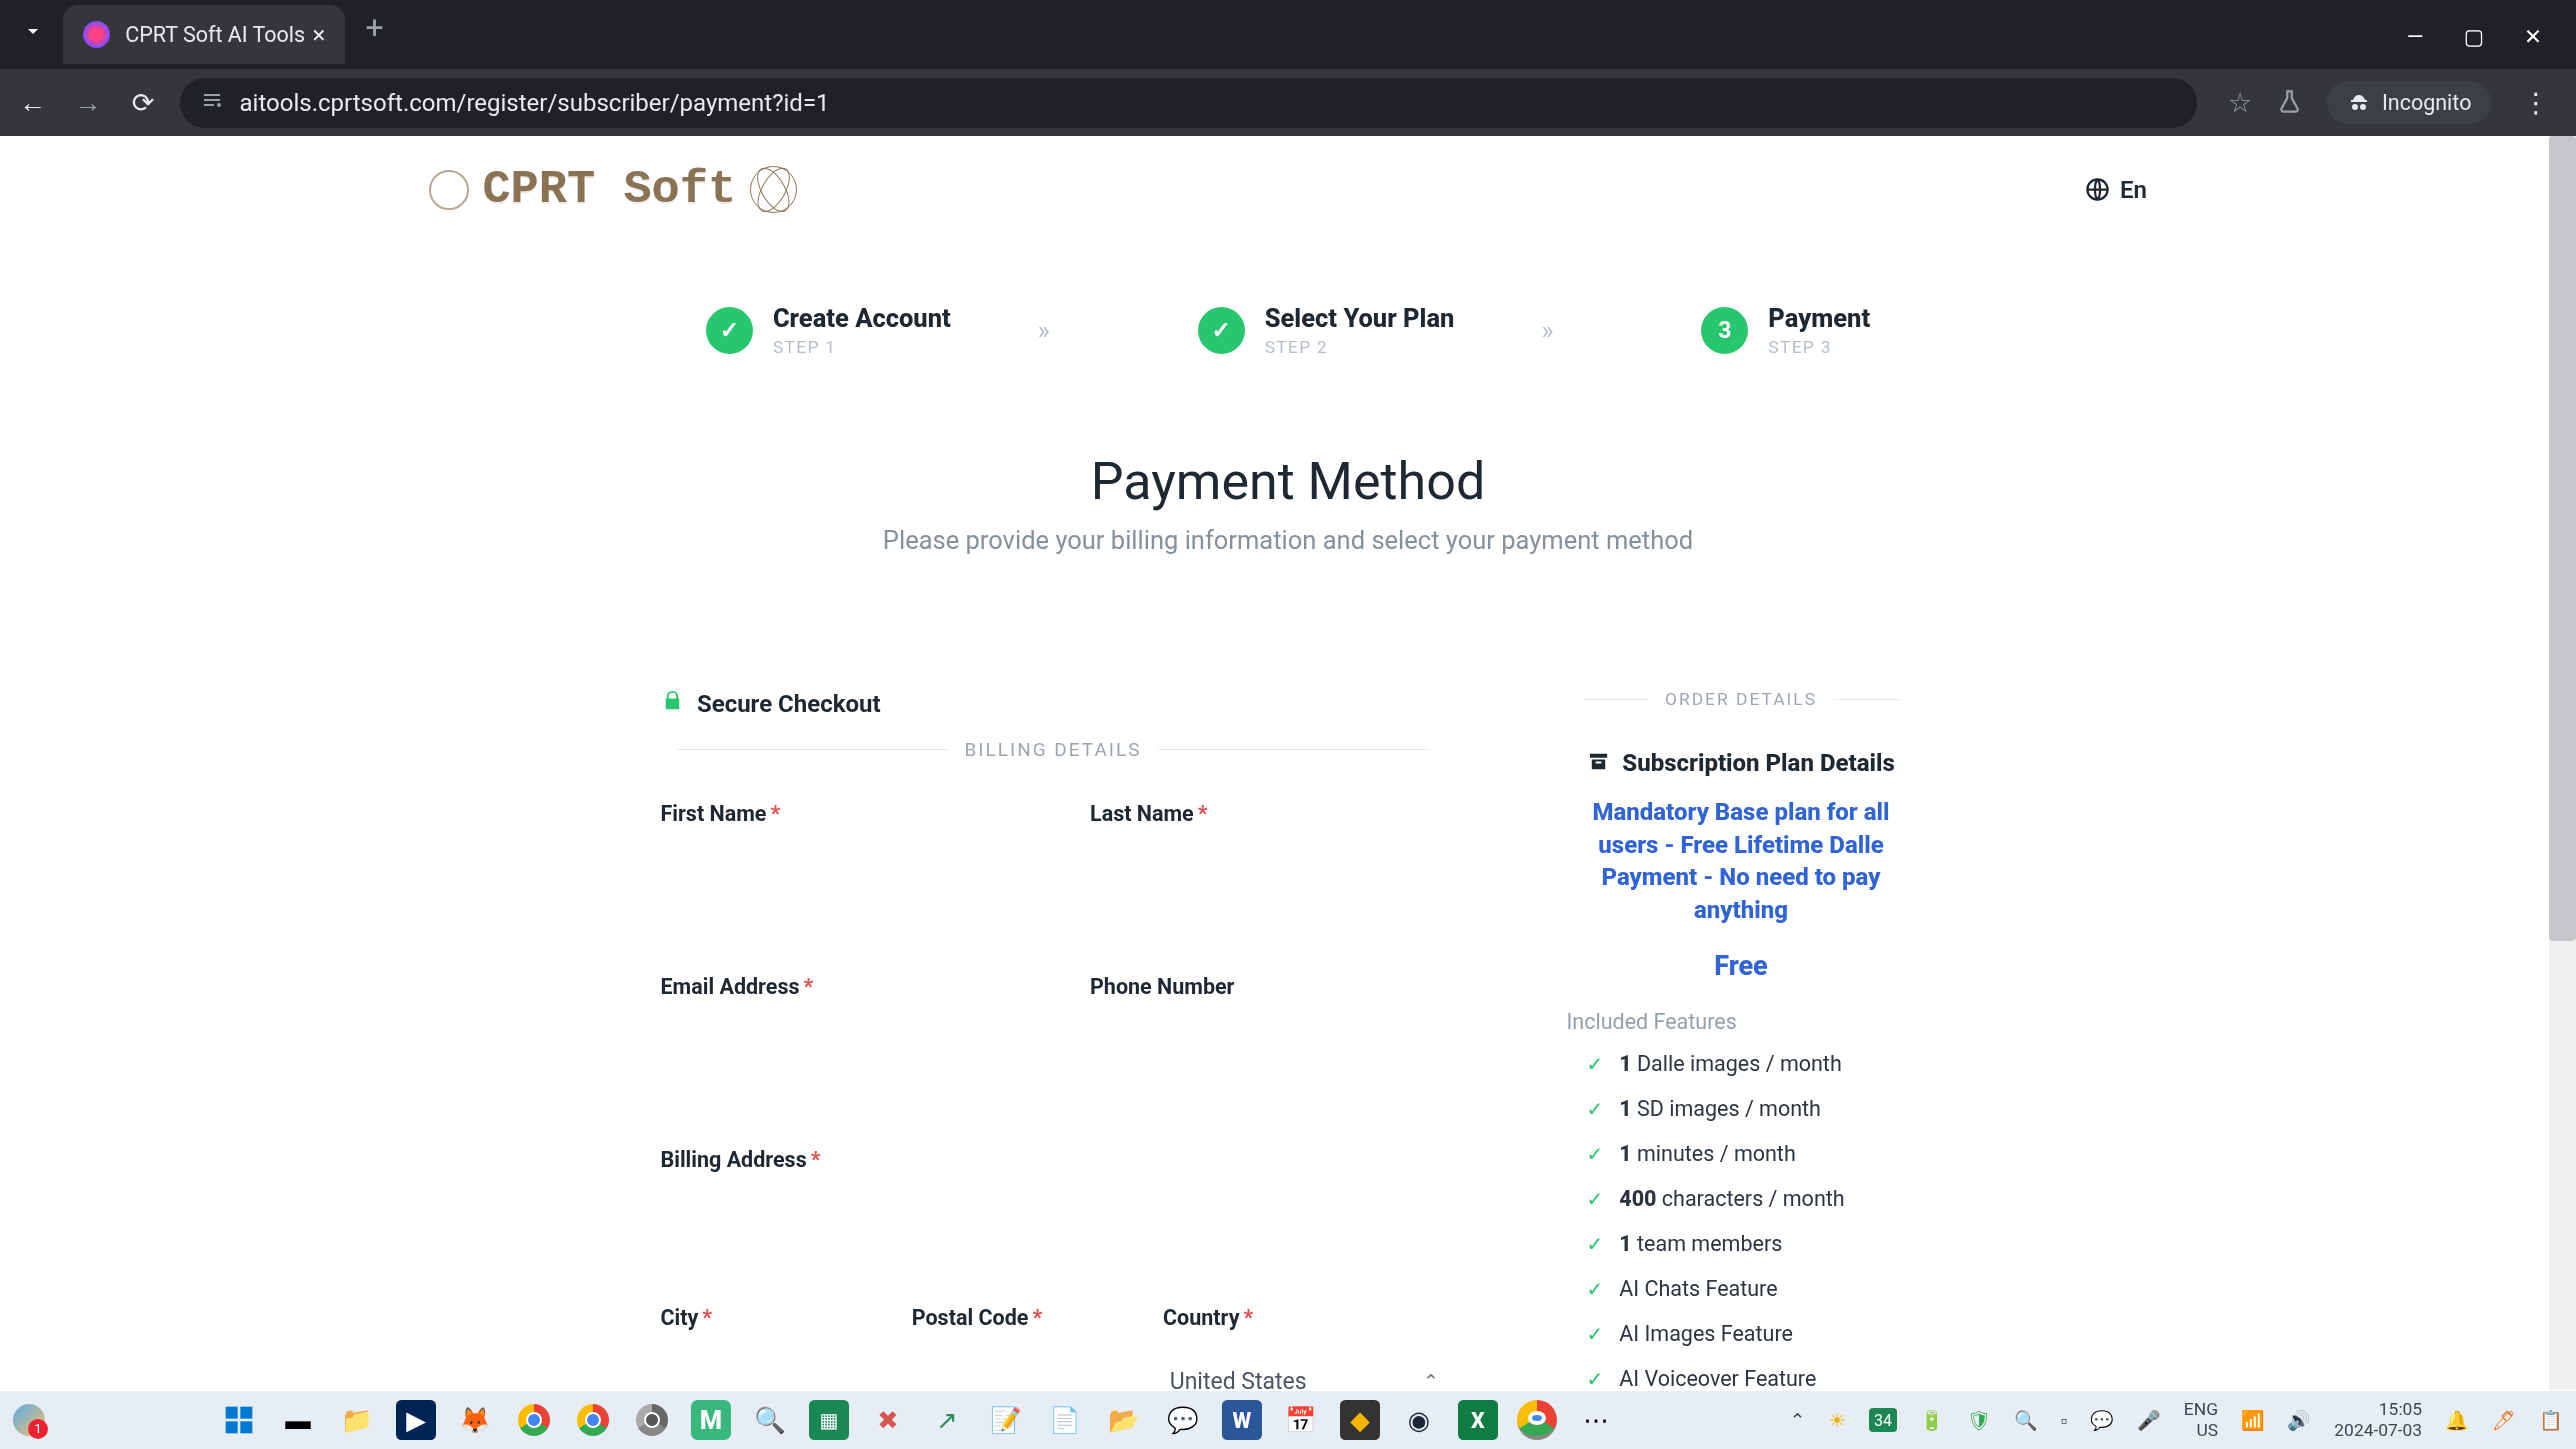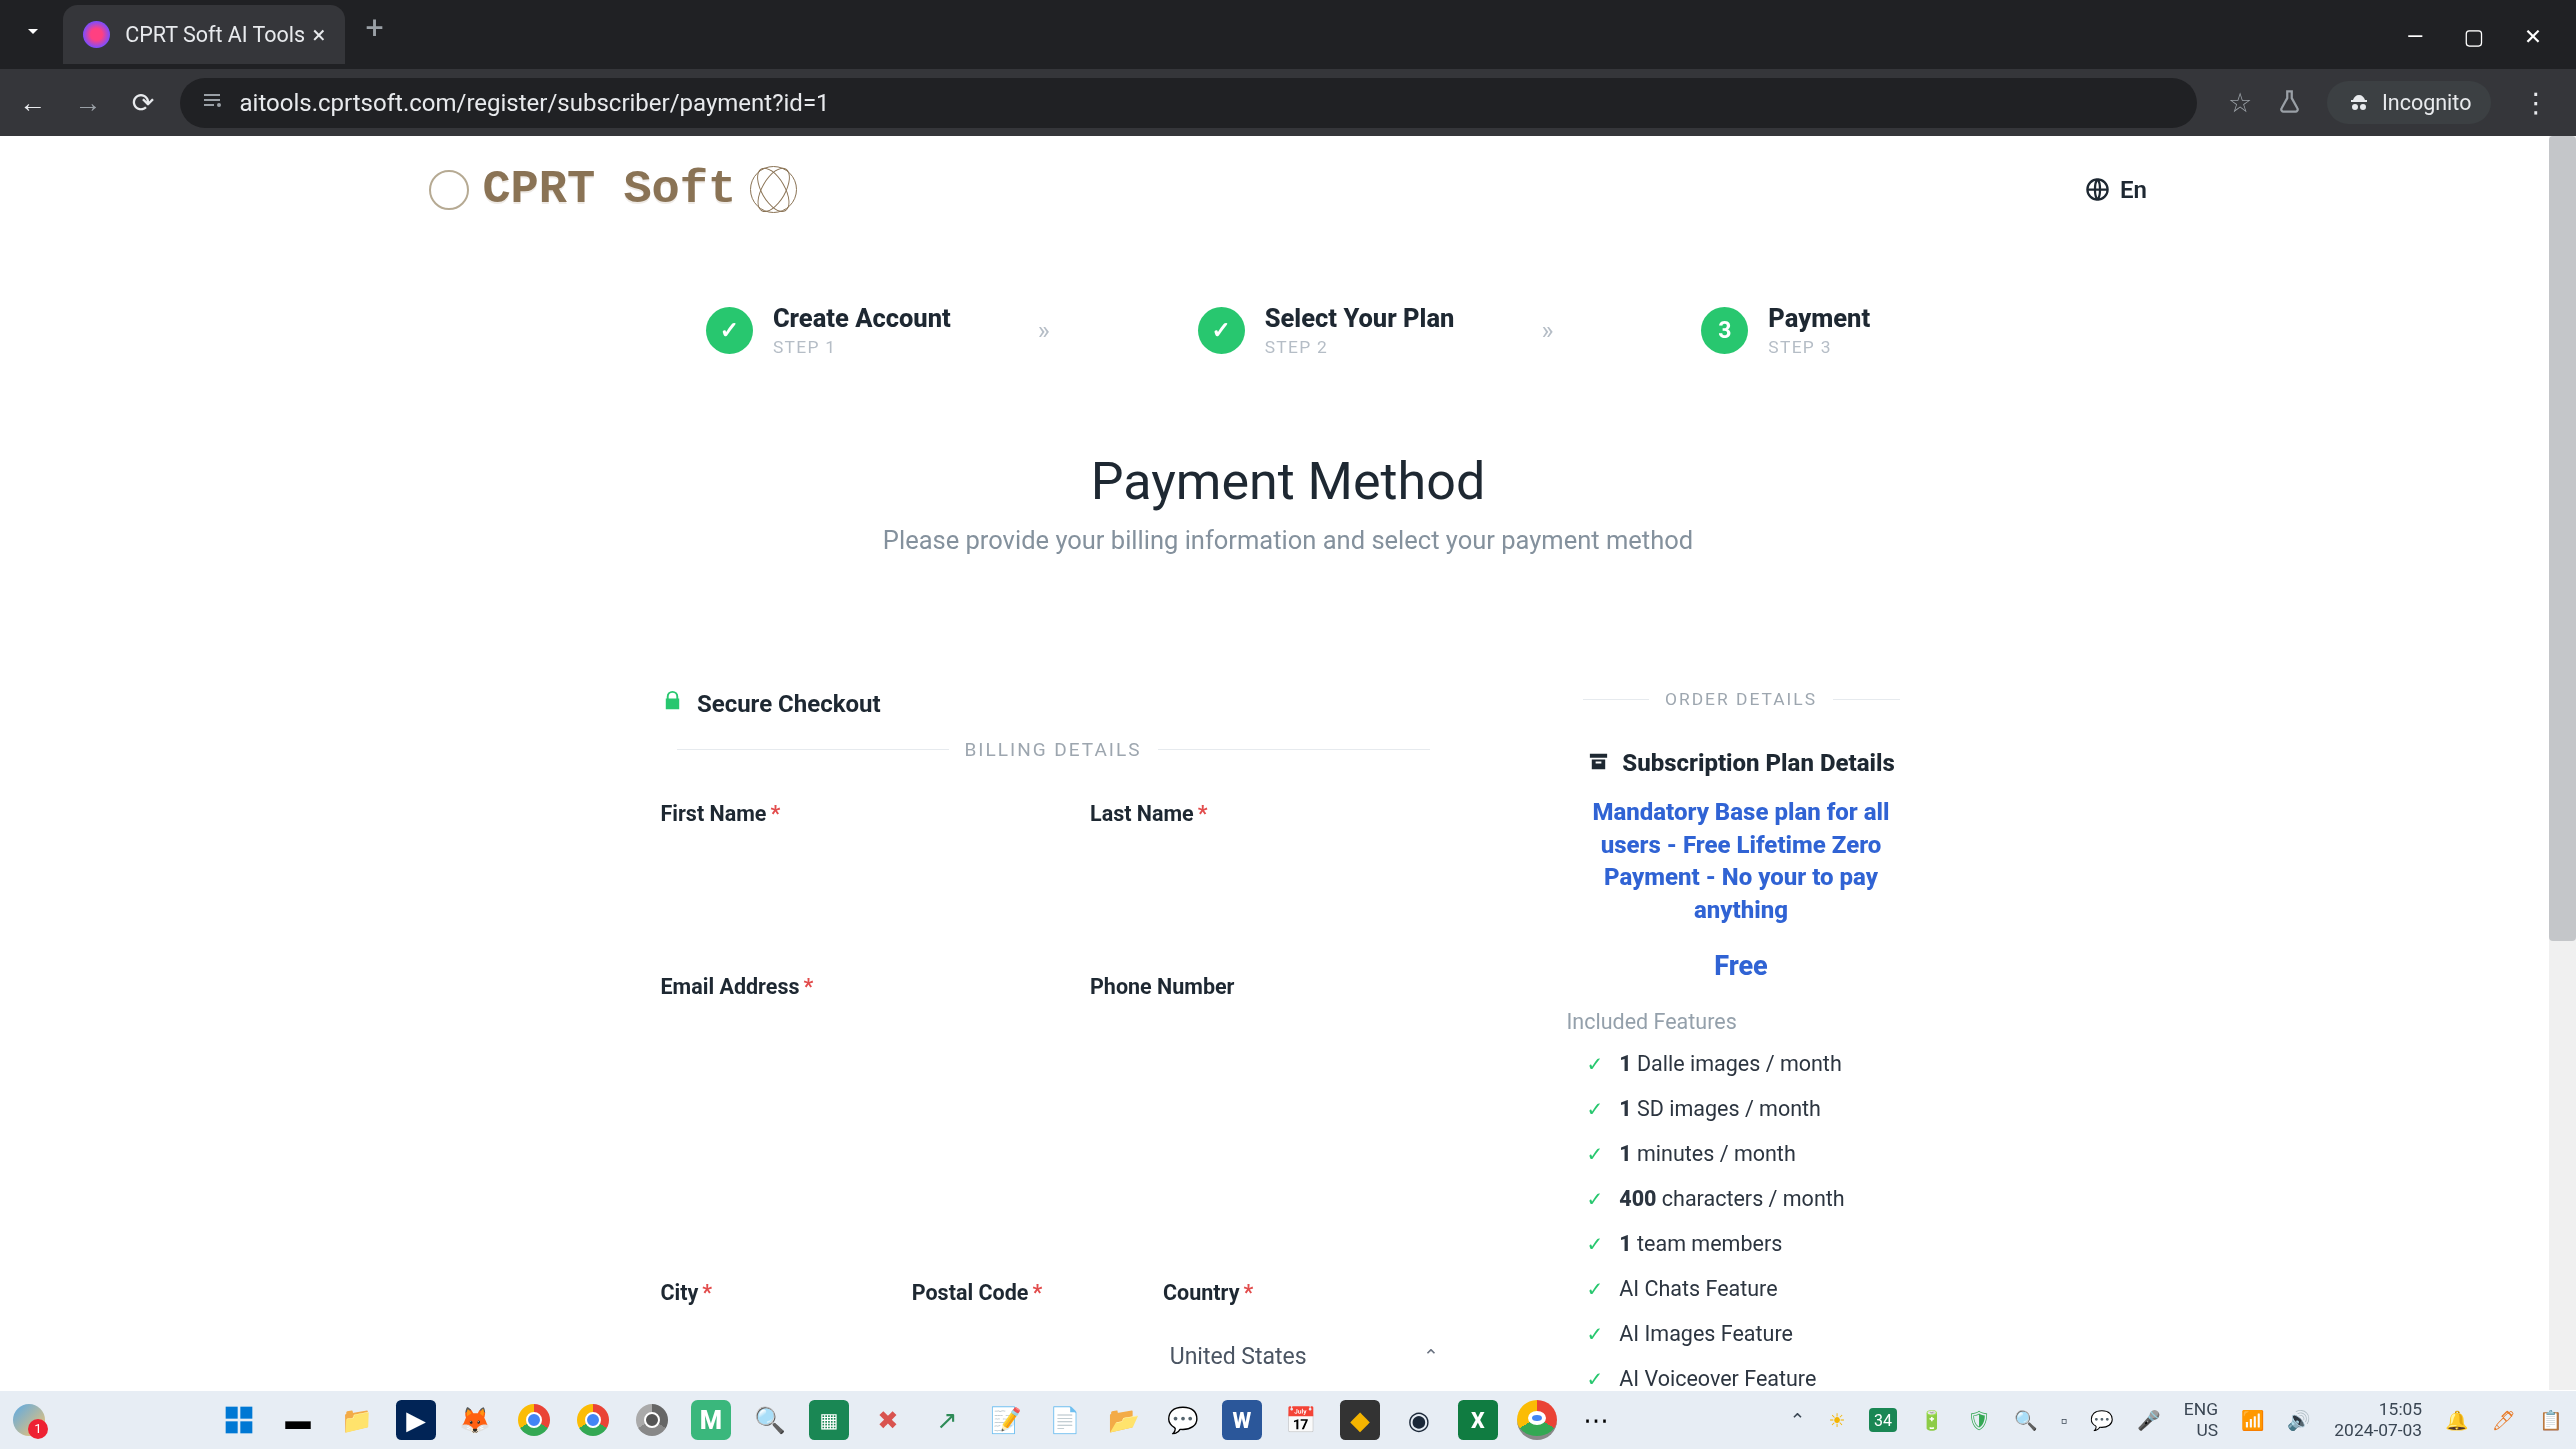--- a/index.html
+++ b/index.html
@@ -221,20 +221,21 @@
         </div>
         <div class="form-field">
           <div class="label"><span>Email Address</span><span class="req">*</span></div>
           <input class="input" style="">
         </div>
         <div class="form-field">
           <div class="label"><span>Phone Number</span></div>
           <input class="input" style="">
         </div>
         <div class="form-field full">
+          <div class="label"><span>Billing Address</span><span class="req">*</span></div>
           <input class="input" style="">
         </div>
       </div>
 
       <div class="form-grid-3">
         <div class="form-field">
           <div class="label"><span>City</span><span class="req">*</span></div>
           <input class="input" style="">
         </div>
         <div class="form-field">
@@ -257,21 +258,21 @@
           <span>ORDER DETAILS</span>
         </div>
       <div class="order-title-row">
         <span>
           <svg viewBox="0 0 24 24" style="width:23px;height:23px">
               <path fill="#1e2832" d="M3 4h18v4H3zm2 6h14v10H5zm4 2v2h6v-2z"></path>
             </svg>
         </span>
         <span class="order-title">Subscription Plan Details</span>
       </div>
-      <div class="plan-desc">Mandatory Base plan for all users - Free Lifetime Zero Payment - No your to pay anything</div>
+      <div class="plan-desc">Mandatory Base plan for all users - Free Lifetime Dalle Payment - No need to pay anything</div>
       <div class="plan-price">Free</div>
       <div class="inc-title">Included Features</div>
       <div id="features-list">
           <div class="feat">
             <span class="chk">✓</span>
             <span><span class="bold">1</span> Dalle images / month</span>
           </div>
           <div class="feat">
             <span class="chk">✓</span>
             <span><span class="bold">1</span> SD images / month</span>

